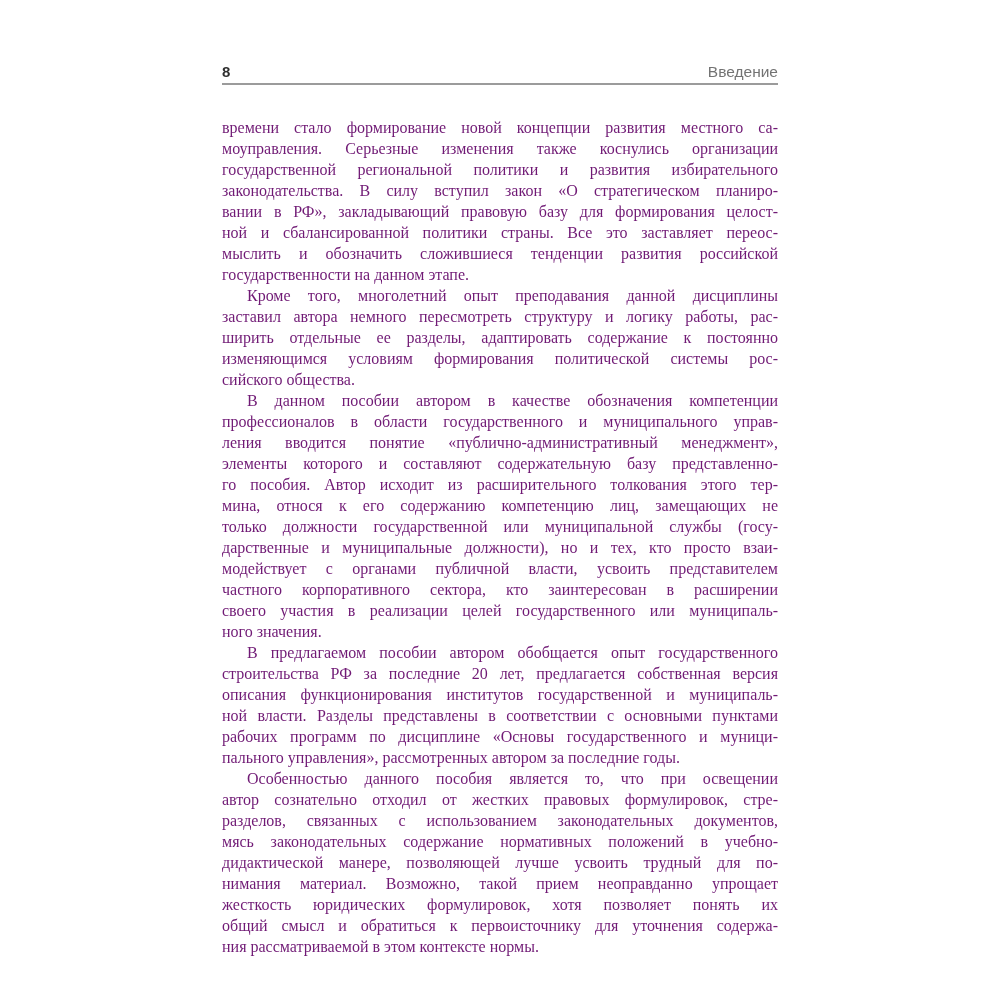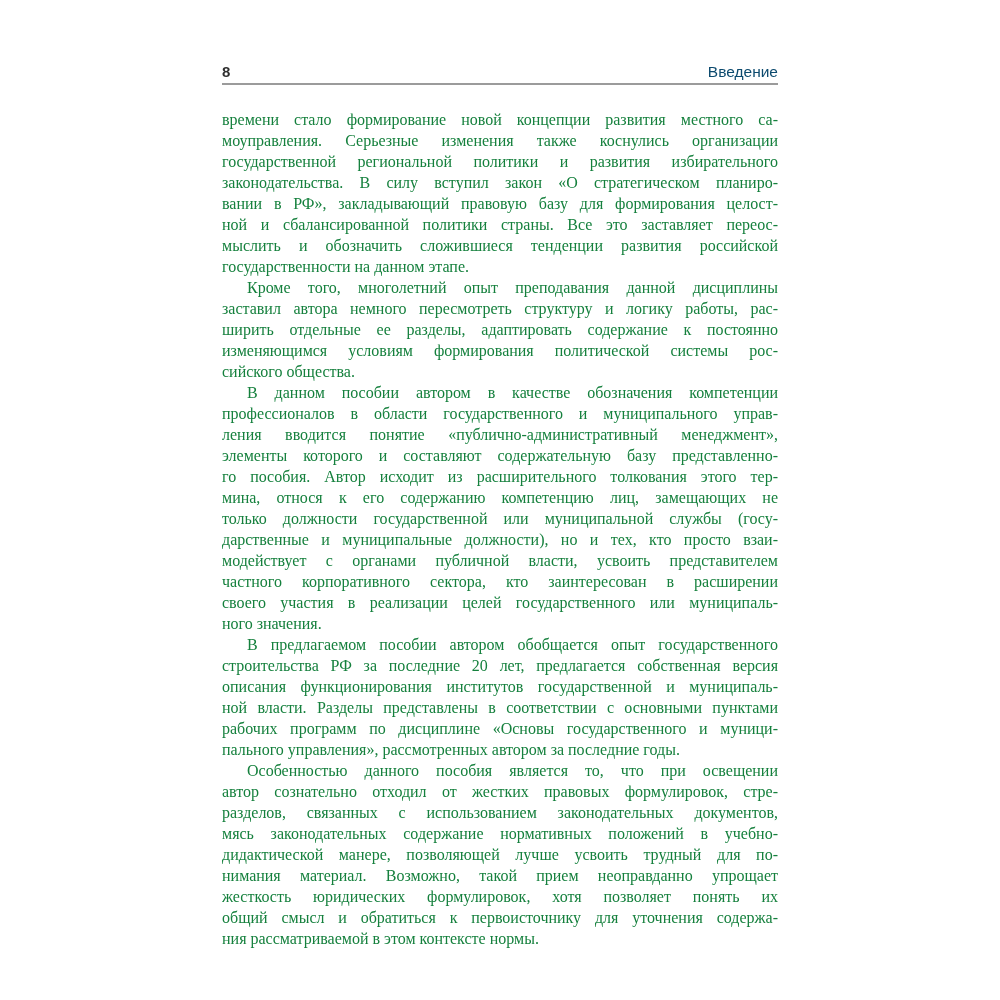--- a/index.html
+++ b/index.html
@@ -26,32 +26,32 @@
     align-items: baseline;
   }
   .page-number {
     font-weight: 700;
     font-size: 15px;
     color: #2f2f2f;
   }
   .header-title {
     font-weight: 400;
     font-size: 15.5px;
-    color: #0c4a6e;
+    color: #737373;
   }
   .rule {
     border: 0;
     border-bottom: 2px solid #9b9b9b;
     margin: 2px 0 0 0;
   }
   .body-text {
-    margin: 24px 222px 0 222px;
+    margin: 32px 222px 0 222px;
     font-family: "Liberation Serif", "DejaVu Serif", serif;
     font-size: 16px;
-    color: #15803d;
+    color: #701a75;
   }
   .para {
     margin: 0;
   }
   .line {
     height: 21px;
     line-height: 21px;
     text-align: justify;
     text-align-last: justify;
     overflow: hidden;

